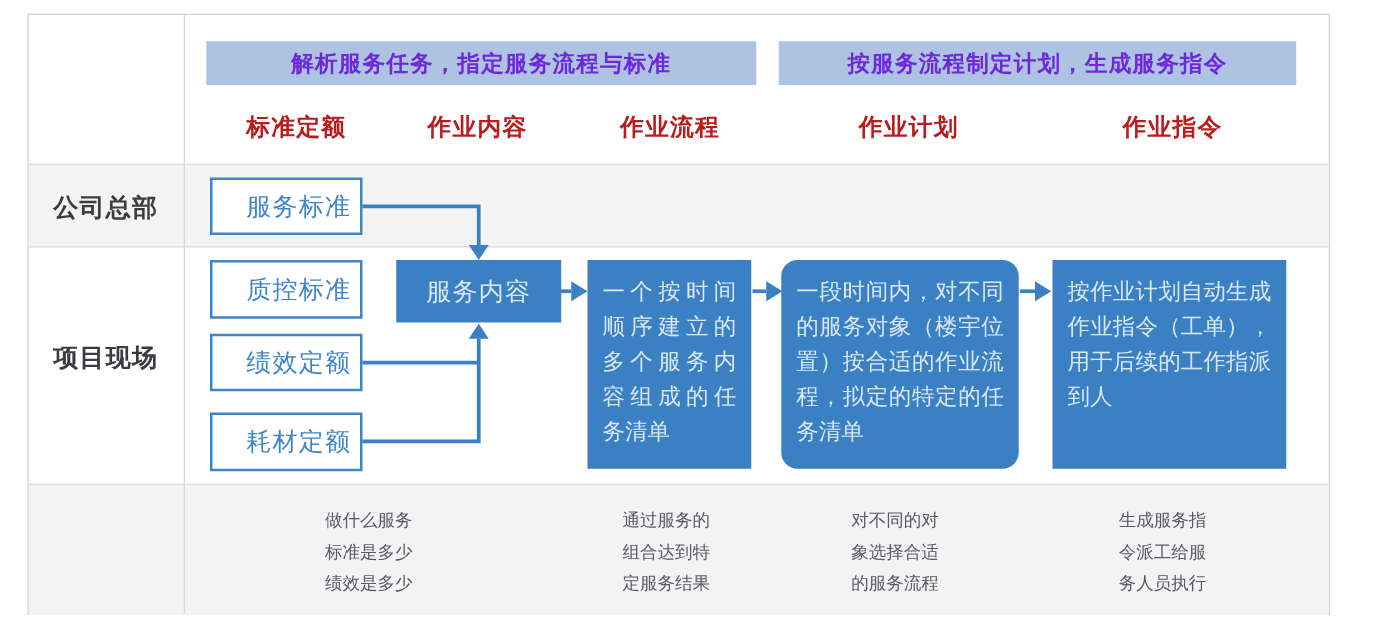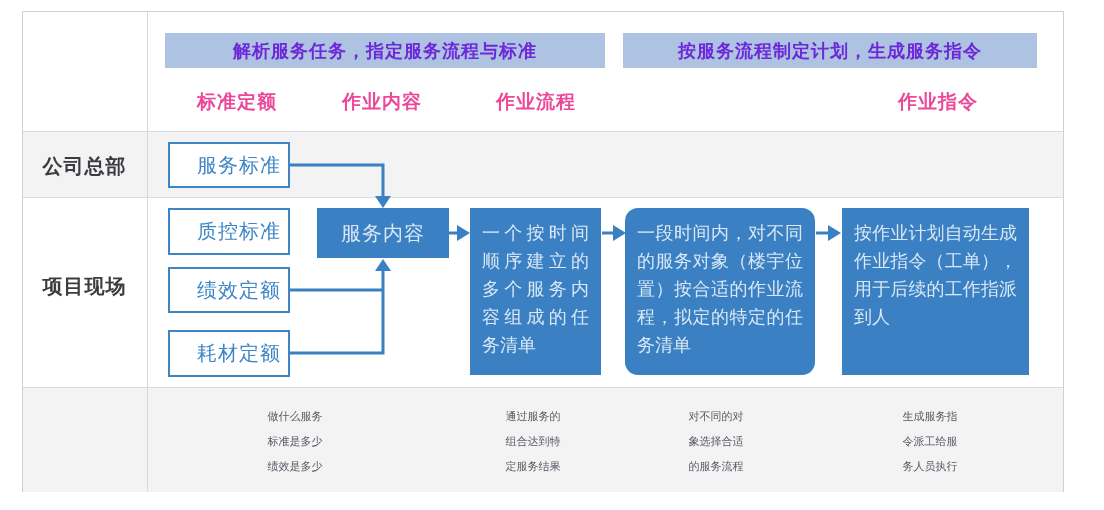--- a/index.html
+++ b/index.html
@@ -14,52 +14,53 @@
   .band.bottom{top:387px;height:105px;border-bottom:none;}
   .vdivider{position:absolute;left:147px;top:12px;width:1px;height:479px;background:#d6d8db;}
 
   .banner{position:absolute;top:33px;height:35px;background:#aec3e2;color:#6d28d9;
           font-size:18px;font-weight:600;display:flex;align-items:center;justify-content:center;
           letter-spacing:1px;}
   .banner.b1{left:165px;width:440px;}
   .banner.b2{left:623px;width:414px;}
 
   .colhead{position:absolute;top:89px;width:160px;height:26px;text-align:center;
-           font-size:19px;font-weight:700;color:#ec4899;letter-spacing:1px;}
+           font-size:19px;font-weight:700;color:#b91c1c;letter-spacing:1px;}
   .rowlabel{position:absolute;left:22px;width:125px;height:26px;text-align:center;
             font-size:20px;font-weight:700;color:#3b3c40;letter-spacing:1px;}
 
   .obox{position:absolute;left:168px;width:122px;background:#ffffff;border:2px solid #3d85c6;
         color:#3d85c6;font-size:20px;display:flex;align-items:center;justify-content:center;
         box-sizing:border-box;letter-spacing:1px;padding-left:20px;}
   .sbox{position:absolute;background:#3a80c2;color:#d9e8f6;box-sizing:border-box;}
   .sbox.center{display:flex;align-items:center;justify-content:center;font-size:20px;letter-spacing:1px;}
   .sbox.desc{font-size:18px;line-height:28px;padding:11px 12px;text-align:justify;}
 
   .footnote{position:absolute;top:404px;width:150px;text-align:center;color:#585963;
-            font-size:11px;line-height:25px;white-space:pre-line;}
+            font-size:14px;line-height:25px;white-space:pre-line;}
 
   svg.overlay{position:absolute;left:0;top:0;pointer-events:none;}
 </style>
 </head>
 <body>
 
 <div id="stage">
 
   <div class="frame"></div>
   <div class="band hq"></div>
   <div class="band bottom"></div>
   <div class="vdivider"></div>
 
   <div class="banner b1">解析服务任务，指定服务流程与标准</div>
   <div class="banner b2">按服务流程制定计划，生成服务指令</div>
 
   <div class="colhead" style="left:157px;">标准定额</div>
   <div class="colhead" style="left:302px;">作业内容</div>
   <div class="colhead" style="left:456px;">作业流程</div>
+  <div class="colhead" style="left:647px;">作业计划</div>
   <div class="colhead" style="left:858px;">作业指令</div>
 
   <div class="rowlabel" style="top:153px;">公司总部</div>
   <div class="rowlabel" style="top:273px;">项目现场</div>
 
   <div class="obox" style="top:142px;height:46px;">服务标准</div>
   <div class="obox" style="top:208px;height:47px;">质控标准</div>
   <div class="obox" style="top:267px;height:46px;">绩效定额</div>
   <div class="obox" style="top:330px;height:47px;">耗材定额</div>
 

